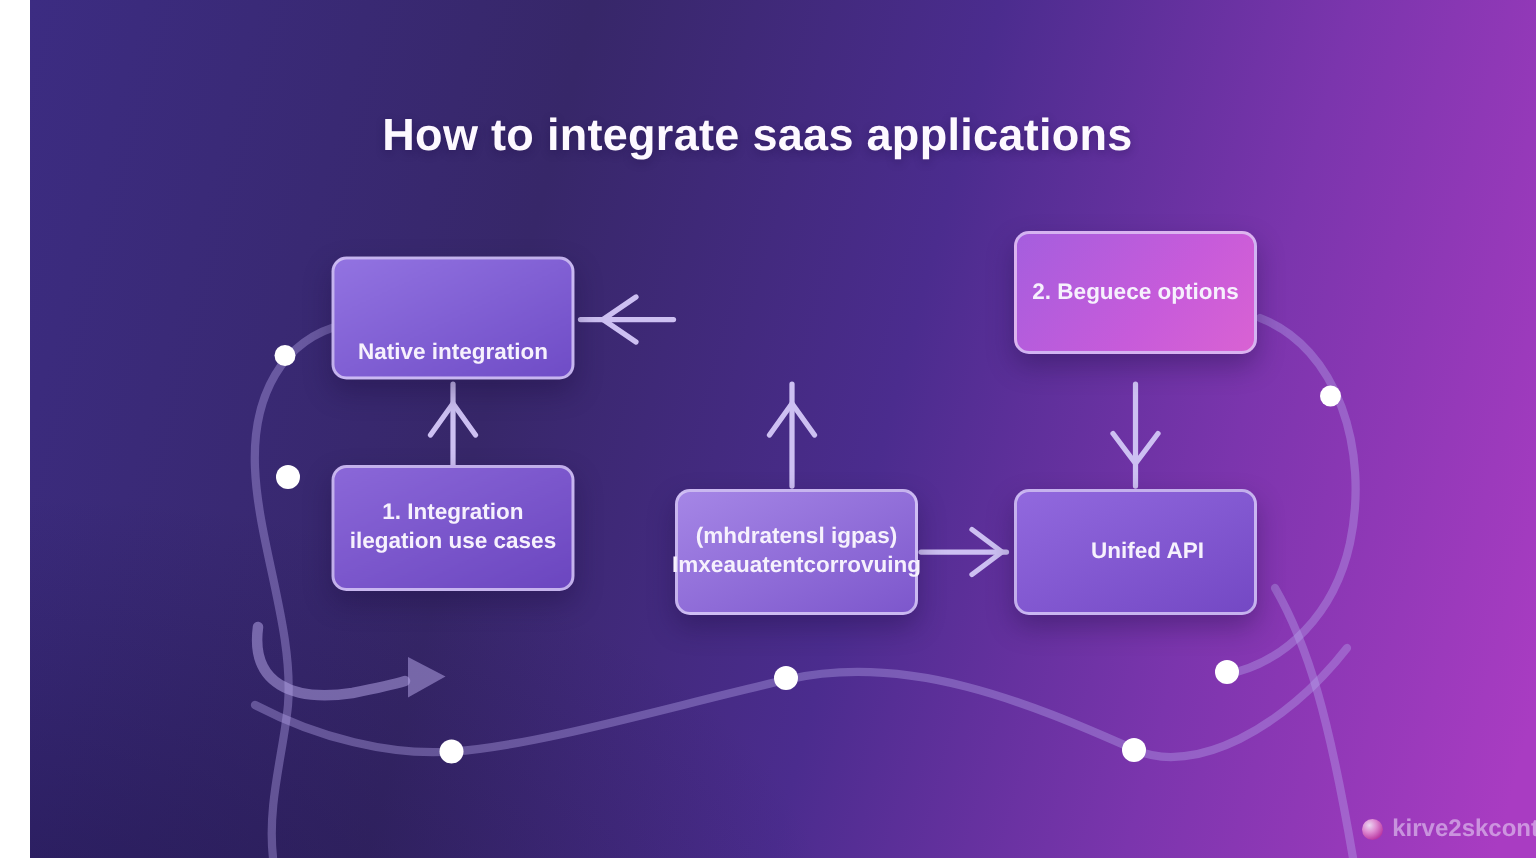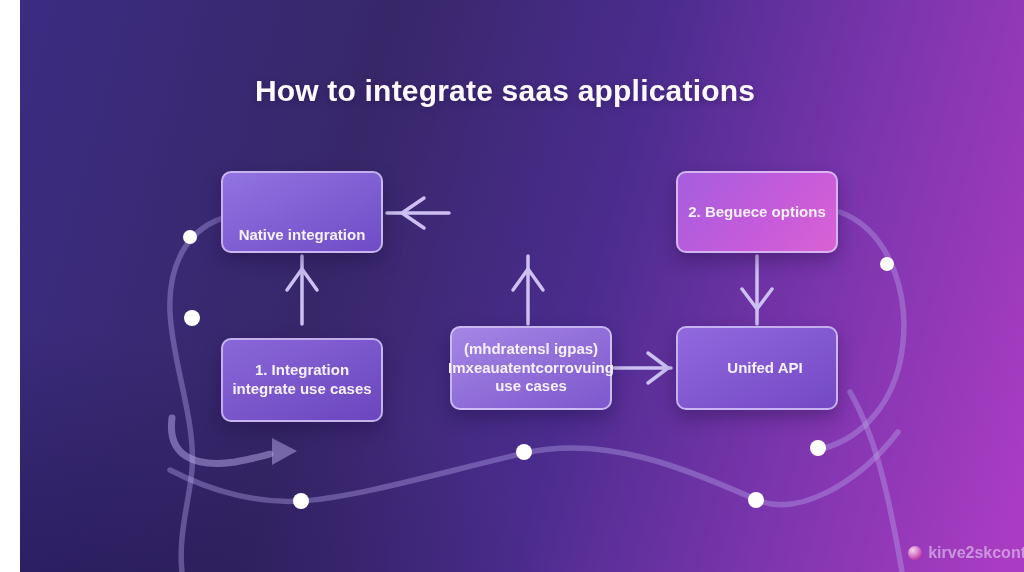--- a/index.html
+++ b/index.html
@@ -30,22 +30,22 @@
     display:flex;align-items:center;justify-content:center;
     text-align:center;
     padding:6px 8px;
     box-shadow:0 8px 18px rgba(25,12,60,0.35);
     color:#f6f1fd;
     font-size:15px;font-weight:700;line-height:1.25;
   }
   .box .line{display:block;}
   .b1{left:201px;top:171px;background:linear-gradient(155deg,#9273e1,#6f4cc6);align-items:flex-end;}
   .b2{left:430px;top:171px;background:linear-gradient(155deg,#ab8eec,#8a66d7);color:#50369a;}
-  .b3{left:656px;top:171px;background:linear-gradient(130deg,#a55ede 0%,#c75bda 60%,#d962d3 100%);}
-  .b4{left:201px;top:338px;height:84px;background:linear-gradient(155deg,#8a67d8,#6b46bf);}
+  .b3{left:656px;top:154px;background:linear-gradient(130deg,#a55ede 0%,#c75bda 60%,#d962d3 100%);}
+  .b4{left:201px;top:310px;height:84px;background:linear-gradient(155deg,#8a67d8,#6b46bf);}
   .b5{left:430px;top:326px;height:84px;background:linear-gradient(155deg,#a586e6,#7d57cc);}
   .b6{left:656px;top:326px;height:84px;background:linear-gradient(155deg,#9169de,#7448c4);padding-left:24px;}
   .watermark{
     position:absolute;right:18px;bottom:10px;z-index:3;
     display:flex;align-items:center;gap:6px;
     color:rgba(235,220,248,0.55);
     font-size:16px;font-weight:700;
   }
   .wm-icon{
     width:14px;height:14px;border-radius:50%;
@@ -117,29 +117,28 @@
 
   <div class="box b3">
     <div>
       <span class="line">2. Beguece options</span>
     </div>
   </div>
 
   <div class="box b4">
     <div>
       <span class="line">1. Integration</span>
-      <span class="line">integrate use cases</span>
+      <span class="line">ilegation use cases</span>
     </div>
   </div>
 
   <div class="box b5">
     <div>
       <span class="line">(mhdratensl igpas)</span>
       <span class="line">Imxeauatentcorrovuing</span>
-      <span class="line">use cases</span>
     </div>
   </div>
 
   <div class="box b6">
     <div>
       <span class="line">Unifed API</span>
     </div>
   </div>
 
   <div class="watermark">

